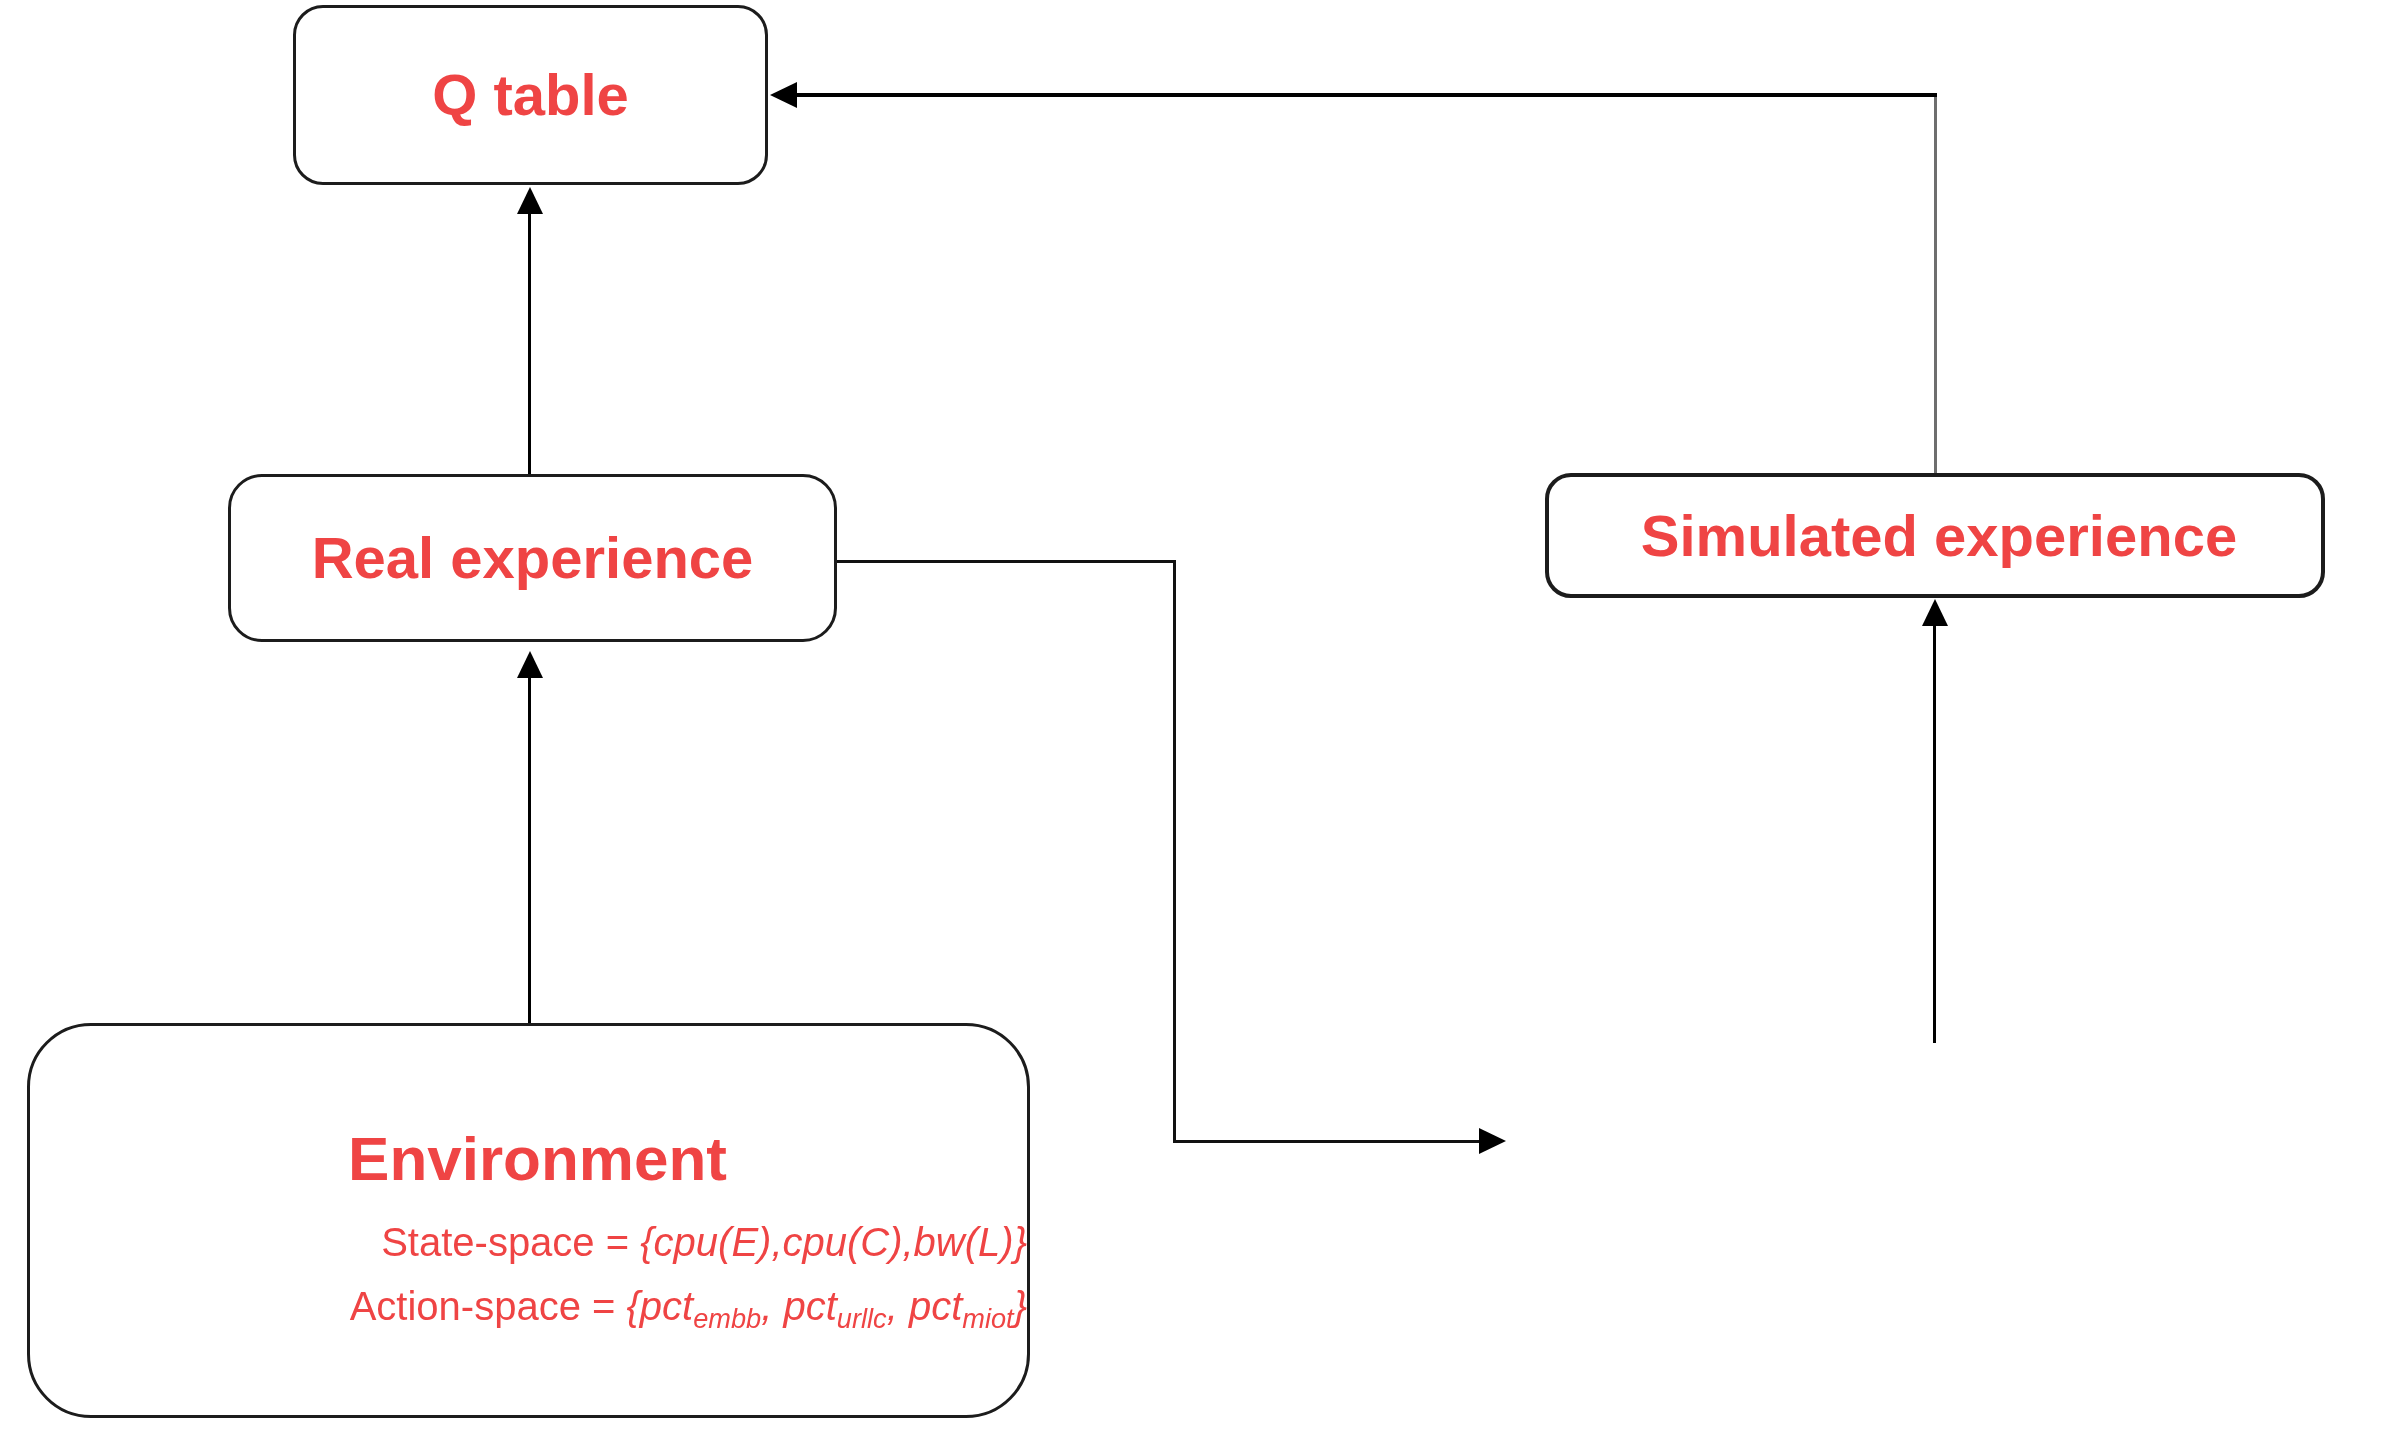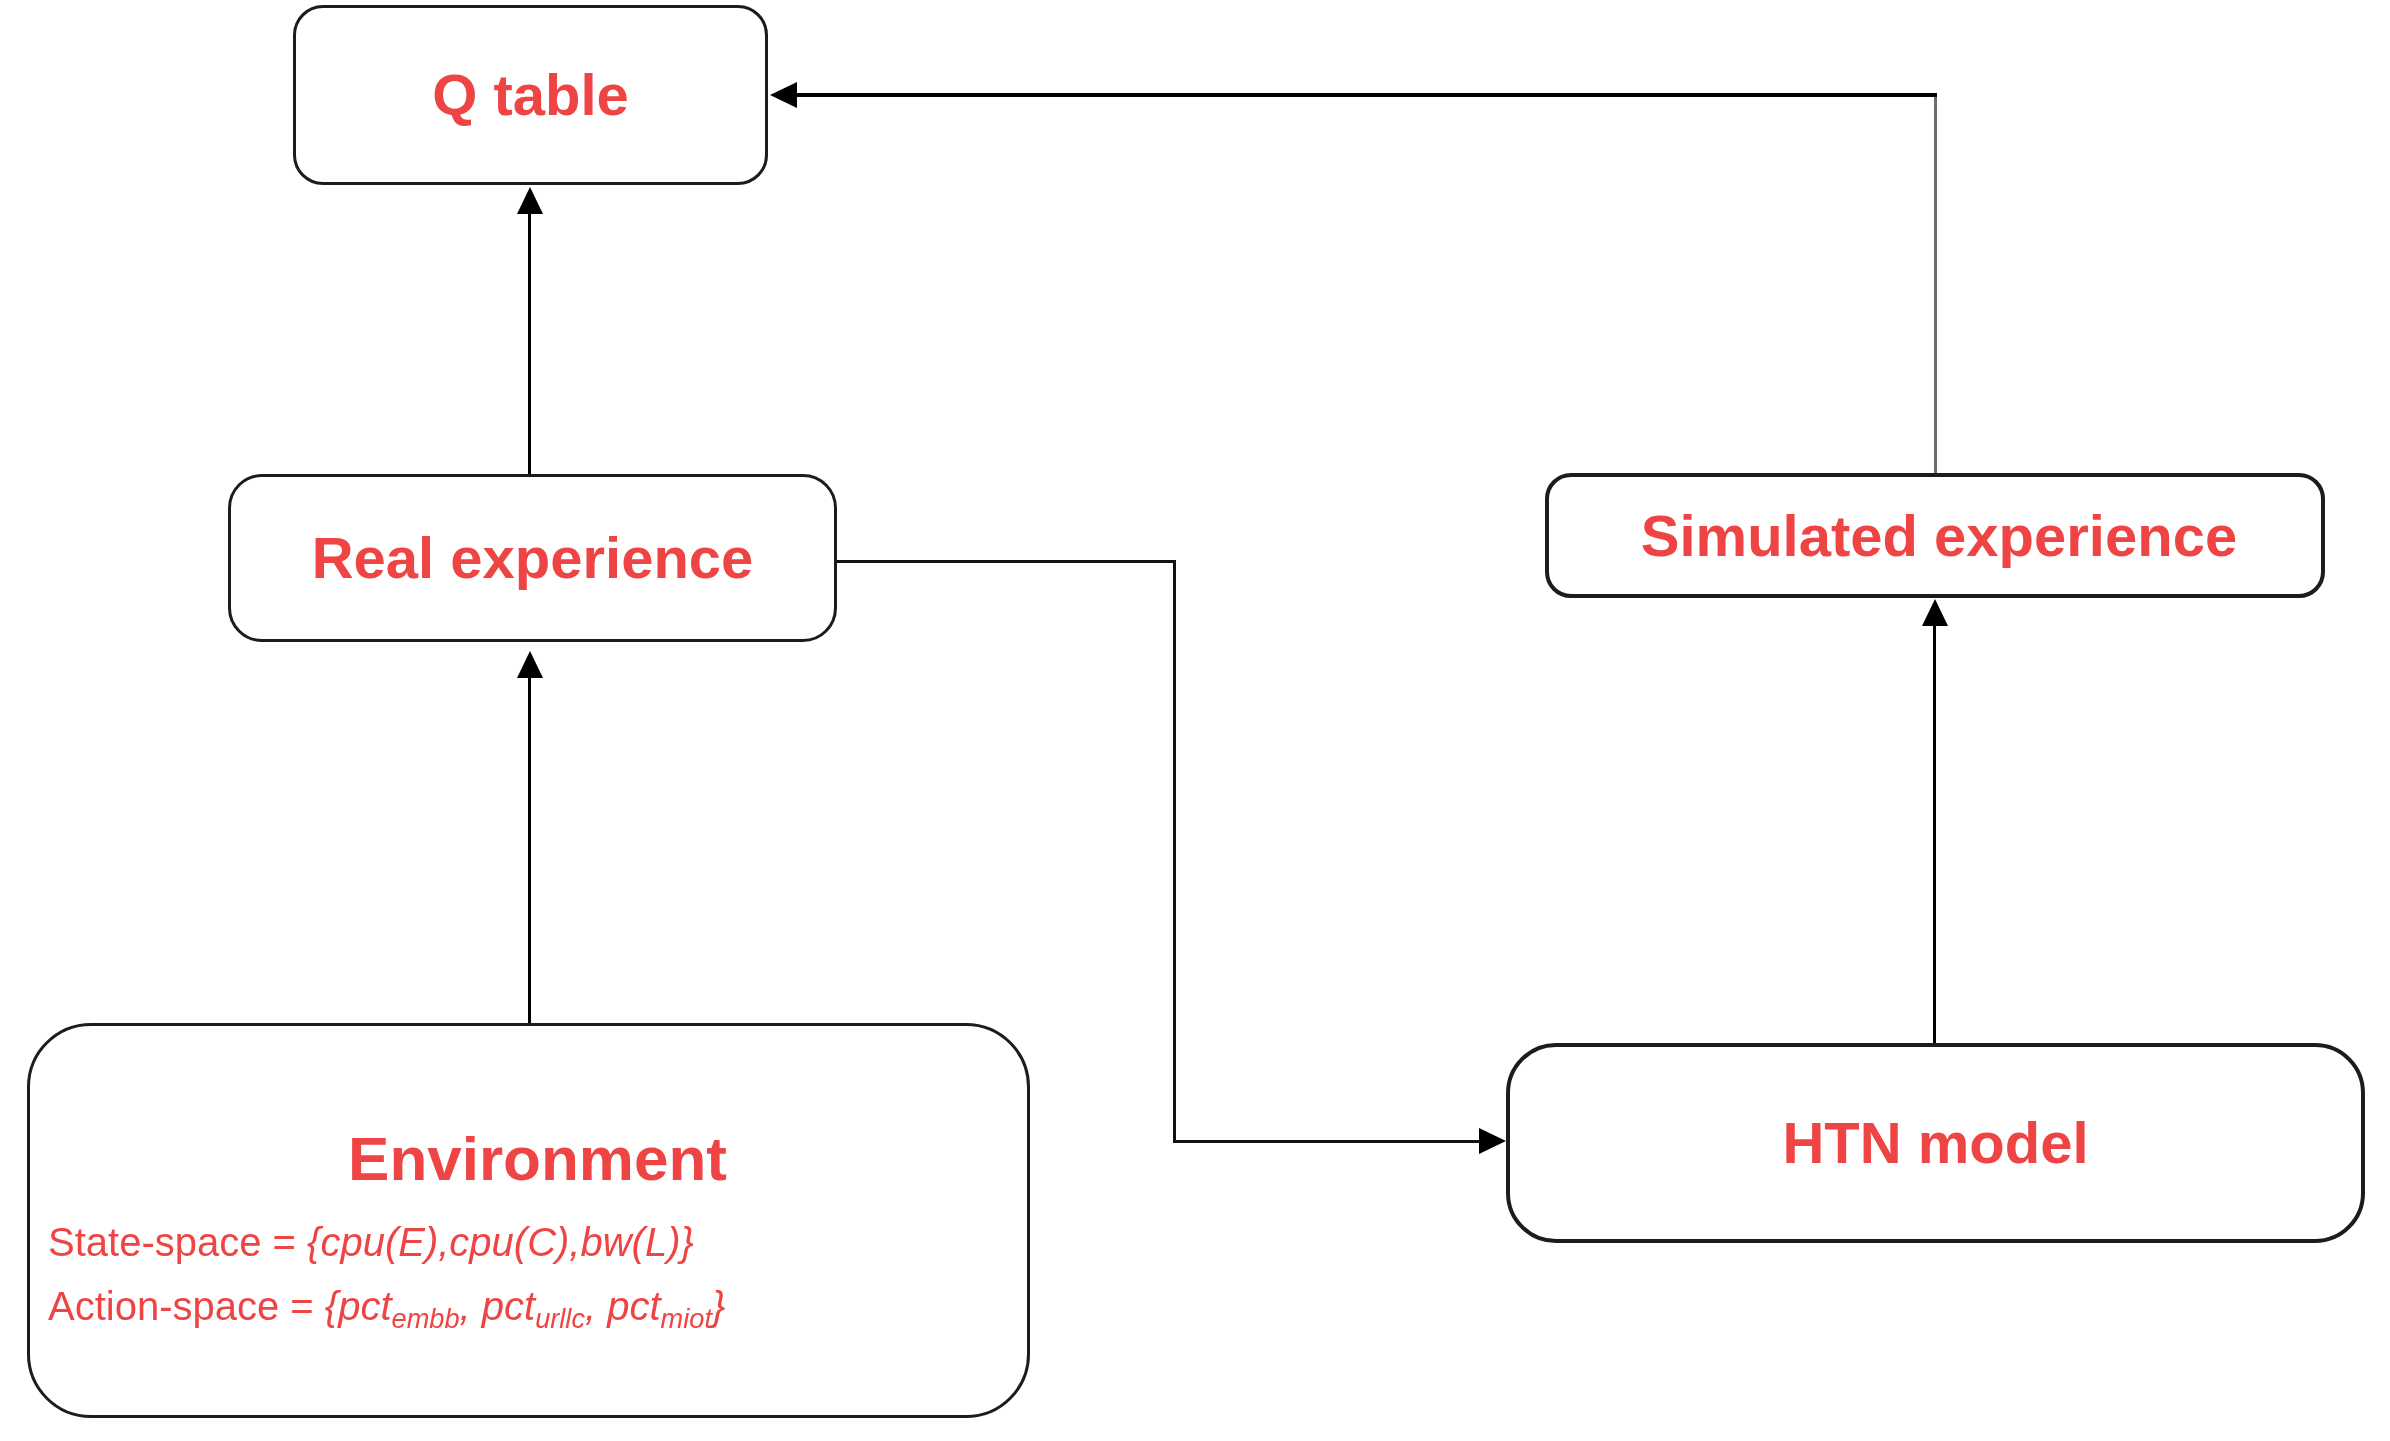--- a/index.html
+++ b/index.html
@@ -41,21 +41,21 @@
   .env-title {
     font-weight: bold;
     font-size: 62px;
     line-height: 74px;
     margin-top: 96px;
     text-align: center;
   }
   .env-line {
     font-size: 40px;
     line-height: 64px;
-    text-align: left;
+    text-align: right;
     white-space: nowrap;
   }
   .env-line.first { margin-top: 14px; }
   .math { font-style: italic; }
   .math sub {
     font-size: 0.68em;
     font-style: italic;
     vertical-align: -0.3em;
     line-height: 0;
   }
@@ -116,23 +116,20 @@
   </div>
 
   <div class="node" id="real-exp">
     <span class="node-label">Real experience</span>
   </div>
 
   <div class="node" id="sim-exp">
     <span class="node-label">Simulated experience</span>
   </div>
 
-  <div class="node" id="htn-model">
-    <span class="node-label">HTN model</span>
-  </div>
 
   <div class="node" id="environment">
     <div class="env-title">Environment</div>
     <div class="env-line first">
       <span>State-space = </span><span class="math">{cpu(E),cpu(C),bw(L)}</span>
     </div>
     <div class="env-line">
       <span>Action-space = </span><span class="math"><span>{pct</span><sub>embb</sub><span>, pct</span><sub>urllc</sub><span>, pct</span><sub>miot</sub><span>}</span></span>
     </div>
   </div>

